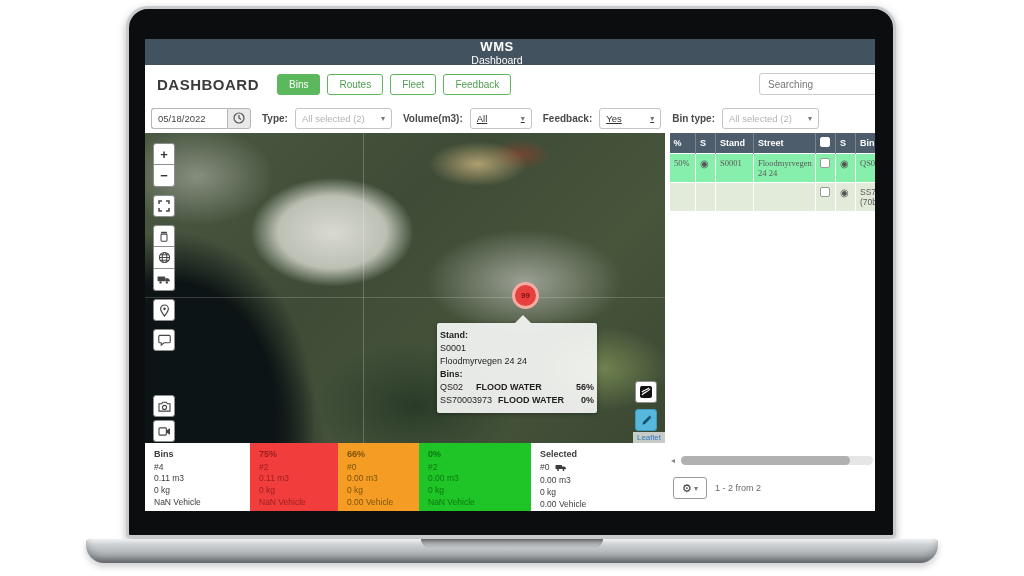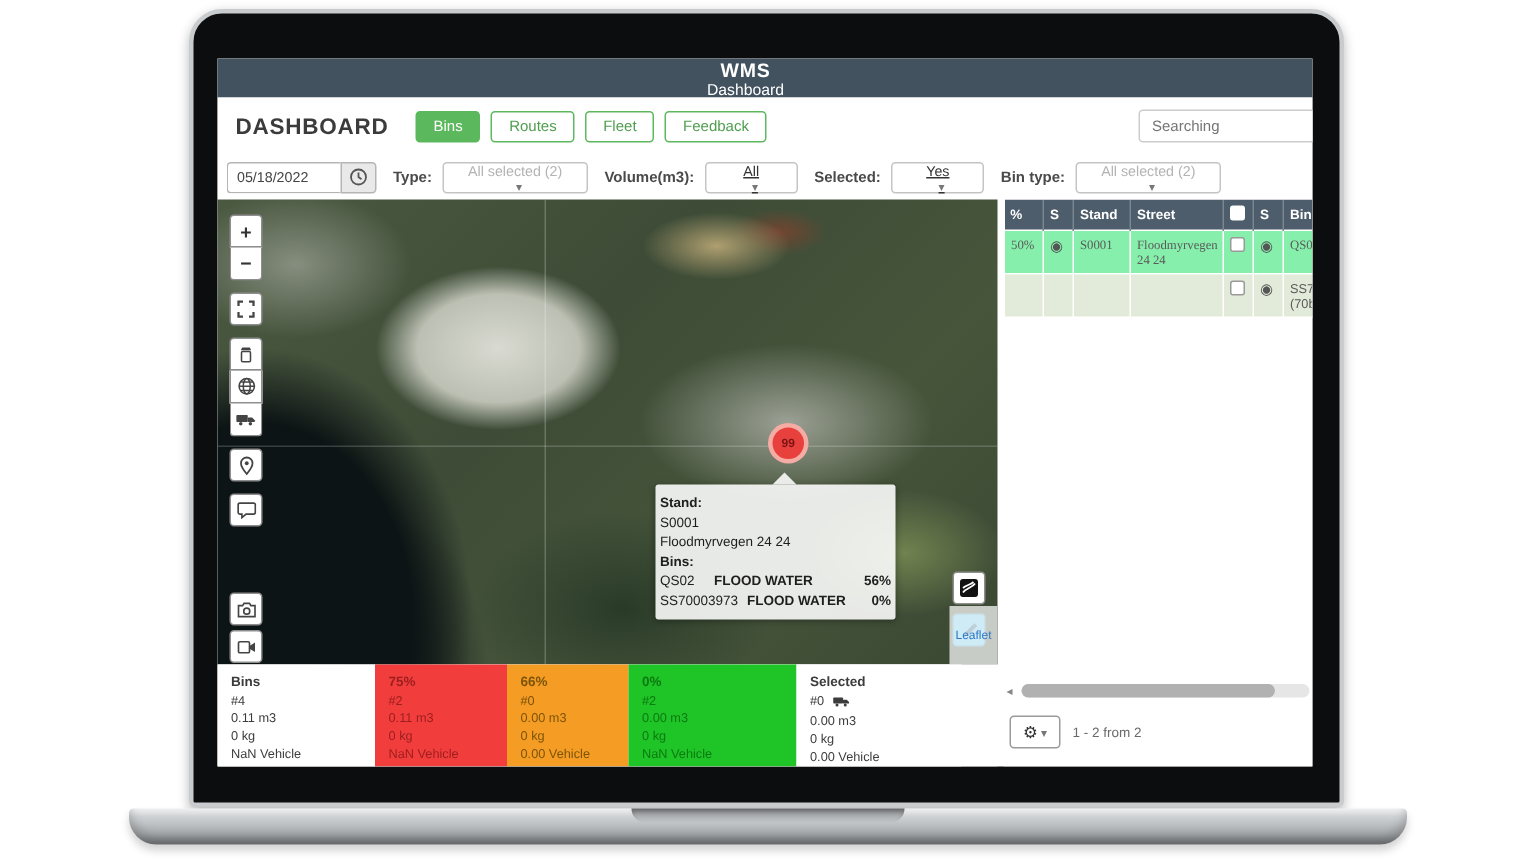--- a/index.html
+++ b/index.html
@@ -61,21 +61,21 @@
     border-radius:3px 0 0 3px; font-size:9.5px; padding:0 6px; color:#444;
     font-family:"Liberation Sans", sans-serif;
   }
   .cal-btn {
     width:24px; height:21px; background:#e9e9e9; border:1px solid #b5b5b5;
     border-radius:0 3px 3px 0; display:flex; align-items:center; justify-content:center; cursor:pointer;
   }
   .dropdown, .select {
     height:21px; border:1px solid #c4c4c4; border-radius:3px; background:#fff;
     font-size:9.5px; display:flex; align-items:center; padding:0 6px; cursor:pointer;
-    justify-content:space-between; white-space:nowrap;flex-direction:column;
+    justify-content:space-between; white-space:nowrap;
   }
   .dropdown { color:#b3b3b3; width:97px; }
   .select  { color:#333; width:62px;text-decoration:underline; }
   .caret { font-size:8px; color:#777; margin-left:5px; }
   
   .main { position:relative; height:378px; }
   .map {
     position:absolute; left:0; top:0; width:520px; height:310px; overflow:hidden;
     background:
       radial-gradient(ellipse 120px 80px at 36% 32%, #d9dad1 0%, #bcc0b4 45%, rgba(188,192,180,0) 68%),
@@ -128,21 +128,21 @@
   .popup-bin-row .btype { font-weight:bold; }
   .popup-bin-row .bfill { margin-left:auto; font-weight:bold; }
   .map-br-icon {
     position:absolute; right:8px; width:22px; height:22px; border-radius:3px;
     display:flex; align-items:center; justify-content:center; cursor:pointer; z-index:3;
   }
   .layers-box { top:248px; background:#fff; border:1px solid #8e8e8e; }
   .edit-box { top:276px; background:#55b8dc; border:1px solid #3f9cc0; }
   .attribution {
     position:absolute; right:0; bottom:0; background:rgba(255,255,255,.72);
-    font-size:8px; color:#2f76c4; padding:15px 4px; z-index:3;
+    font-size:8px; color:#2f76c4; padding:1px 4px; z-index:3;
   }
   
   .stats { position:absolute; left:0; top:310px; width:520px; height:68px; display:flex; background:#fff; }
   .stat-col { padding:5px 9px; font-size:8.5px; line-height:1.4; overflow:hidden; }
   .stat-title { font-size:9px; font-weight:bold; margin-bottom:1px; }
   .stat-col .truck-inline { display:inline-block; vertical-align:-2px; margin-left:6px; }
   
   .panel { position:absolute; left:524px; top:0; width:206px; height:378px; background:#fff; overflow:hidden; }
   .grid { width:262px; border-collapse:collapse; table-layout:fixed; }
   .grid th {
@@ -212,21 +212,21 @@
       <div class="f-label">Type:</div>
       <div class="dropdown">
         <span>All selected (2)</span>
         <span class="caret">▾</span>
       </div>
       <div class="f-label">Volume(m3):</div>
       <div class="select">
         <span>All</span>
         <span class="caret">▾</span>
       </div>
-      <div class="f-label">Selected:</div>
+      <div class="f-label">Feedback:</div>
       <div class="select">
         <span>Yes</span>
         <span class="caret">▾</span>
       </div>
       <div class="f-label">Bin type:</div>
       <div class="dropdown">
         <span>All selected (2)</span>
         <span class="caret">▾</span>
       </div>
     </div>

